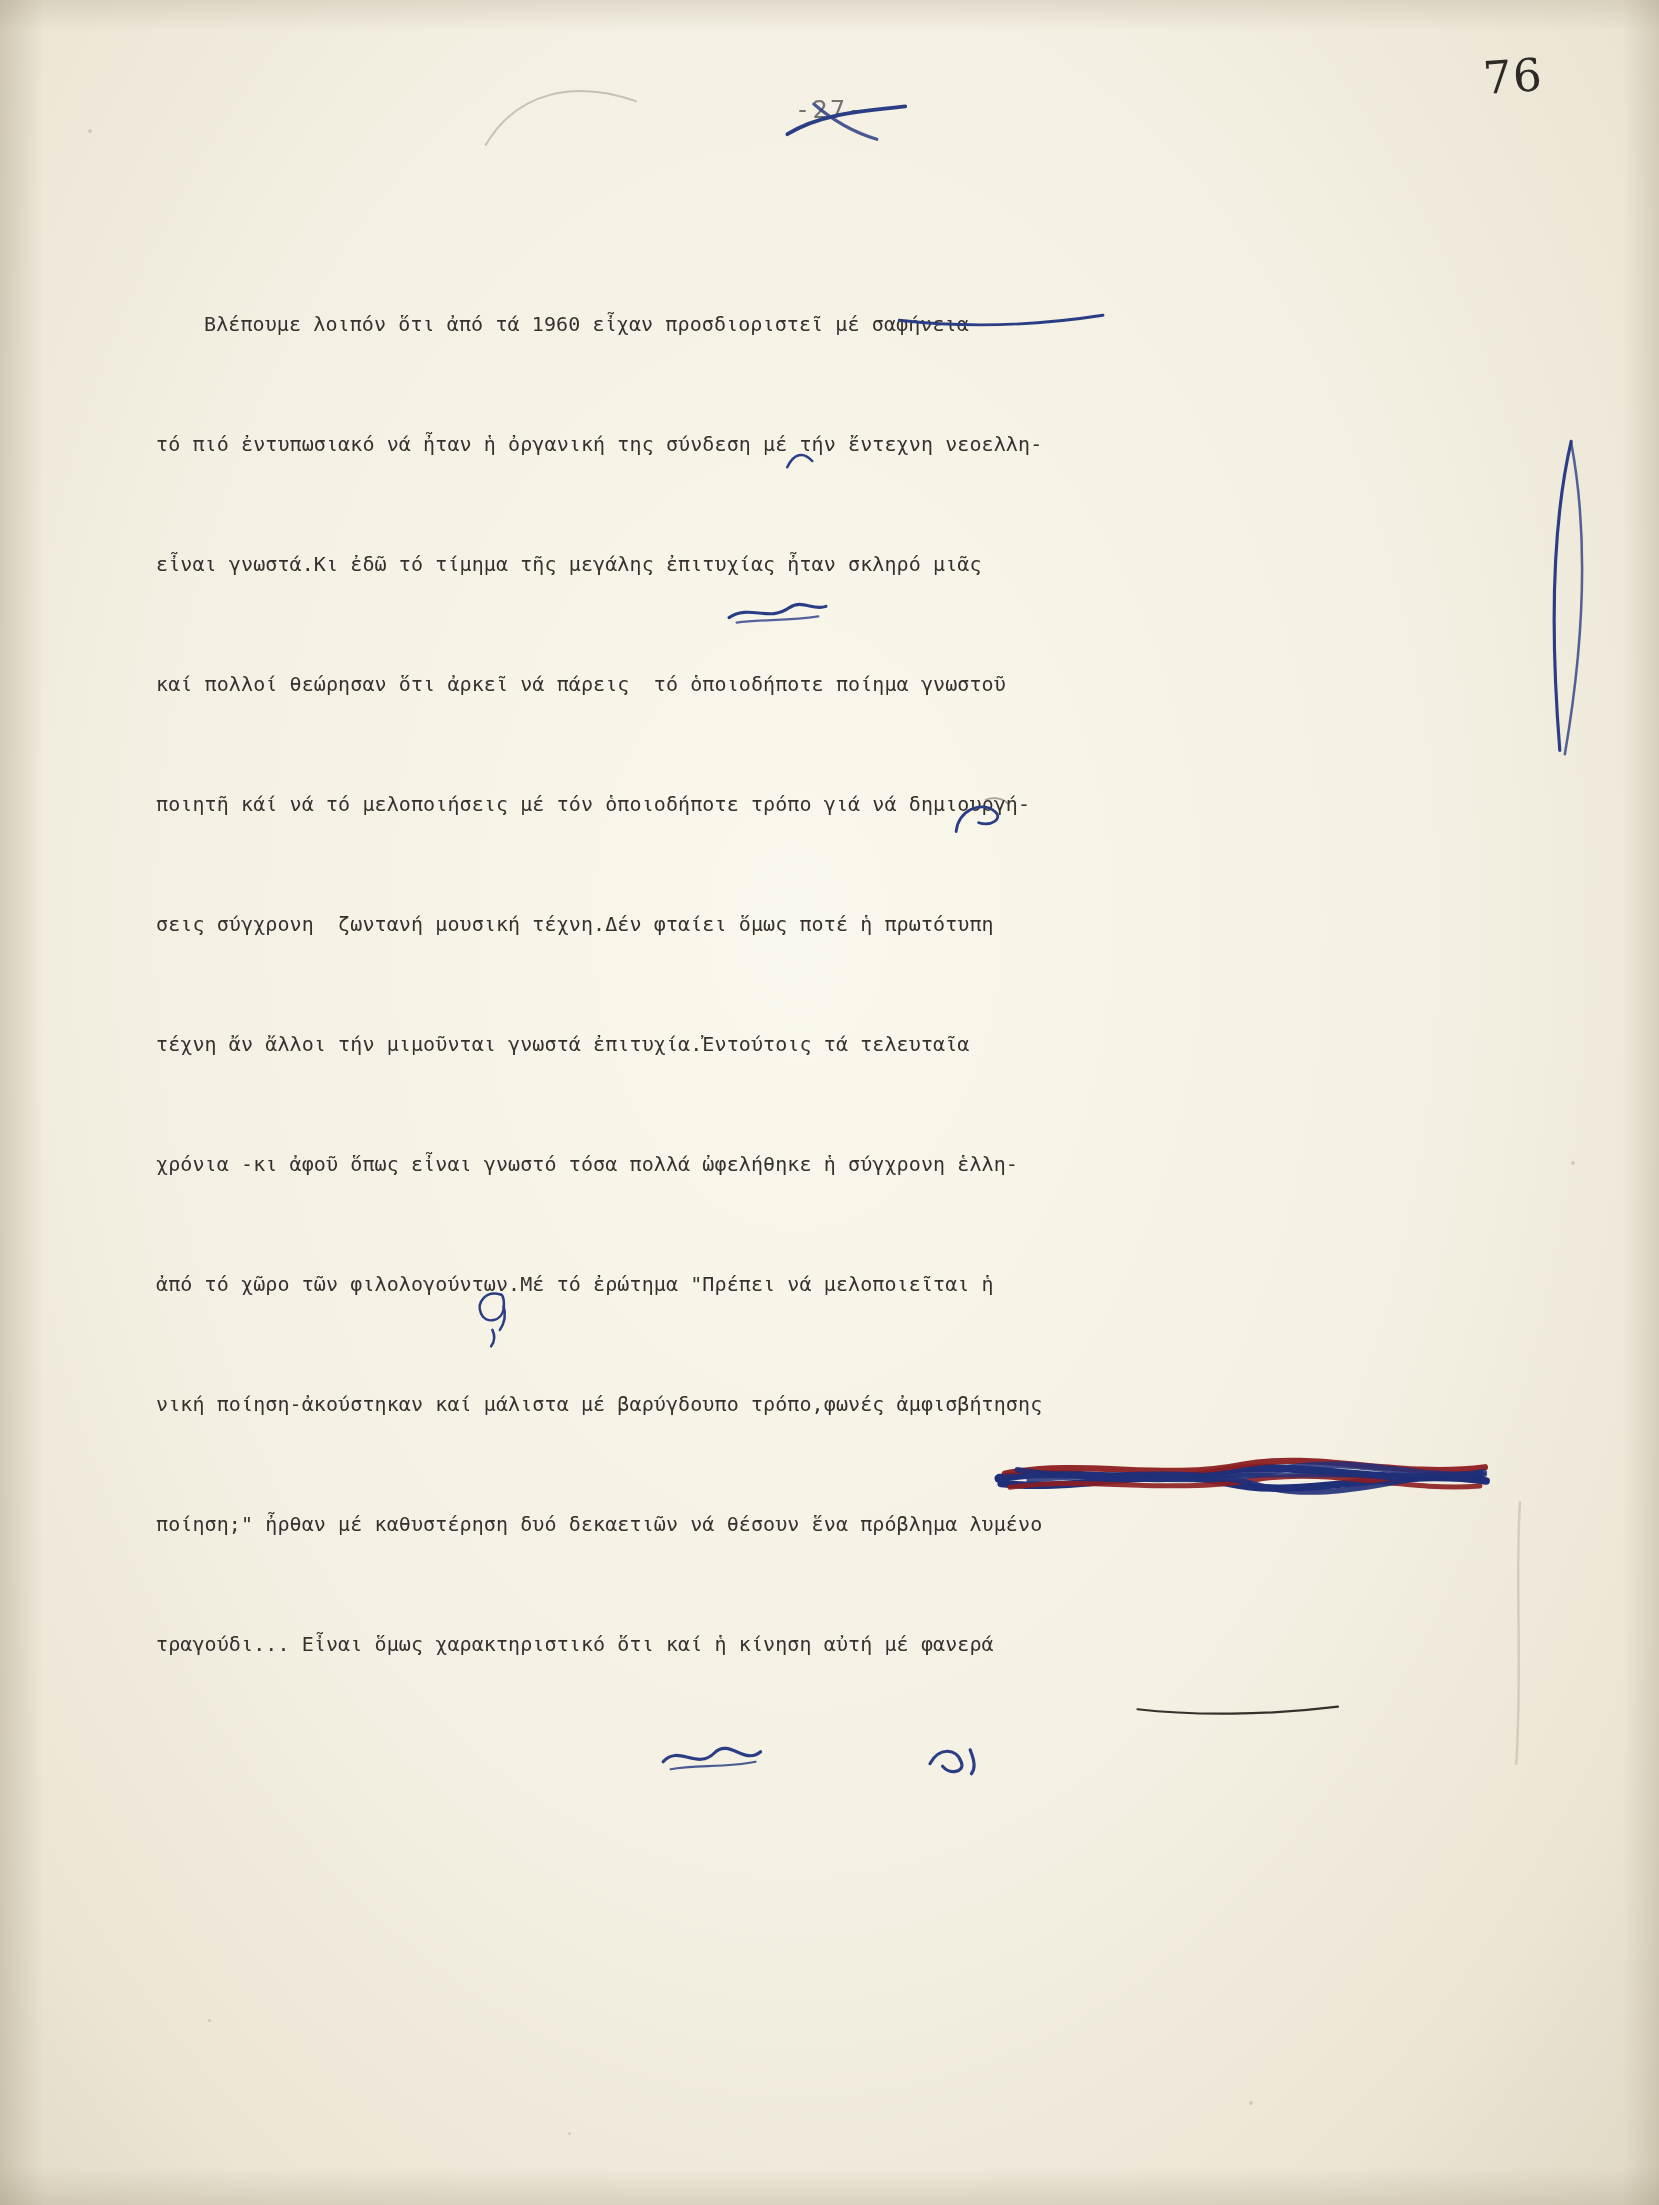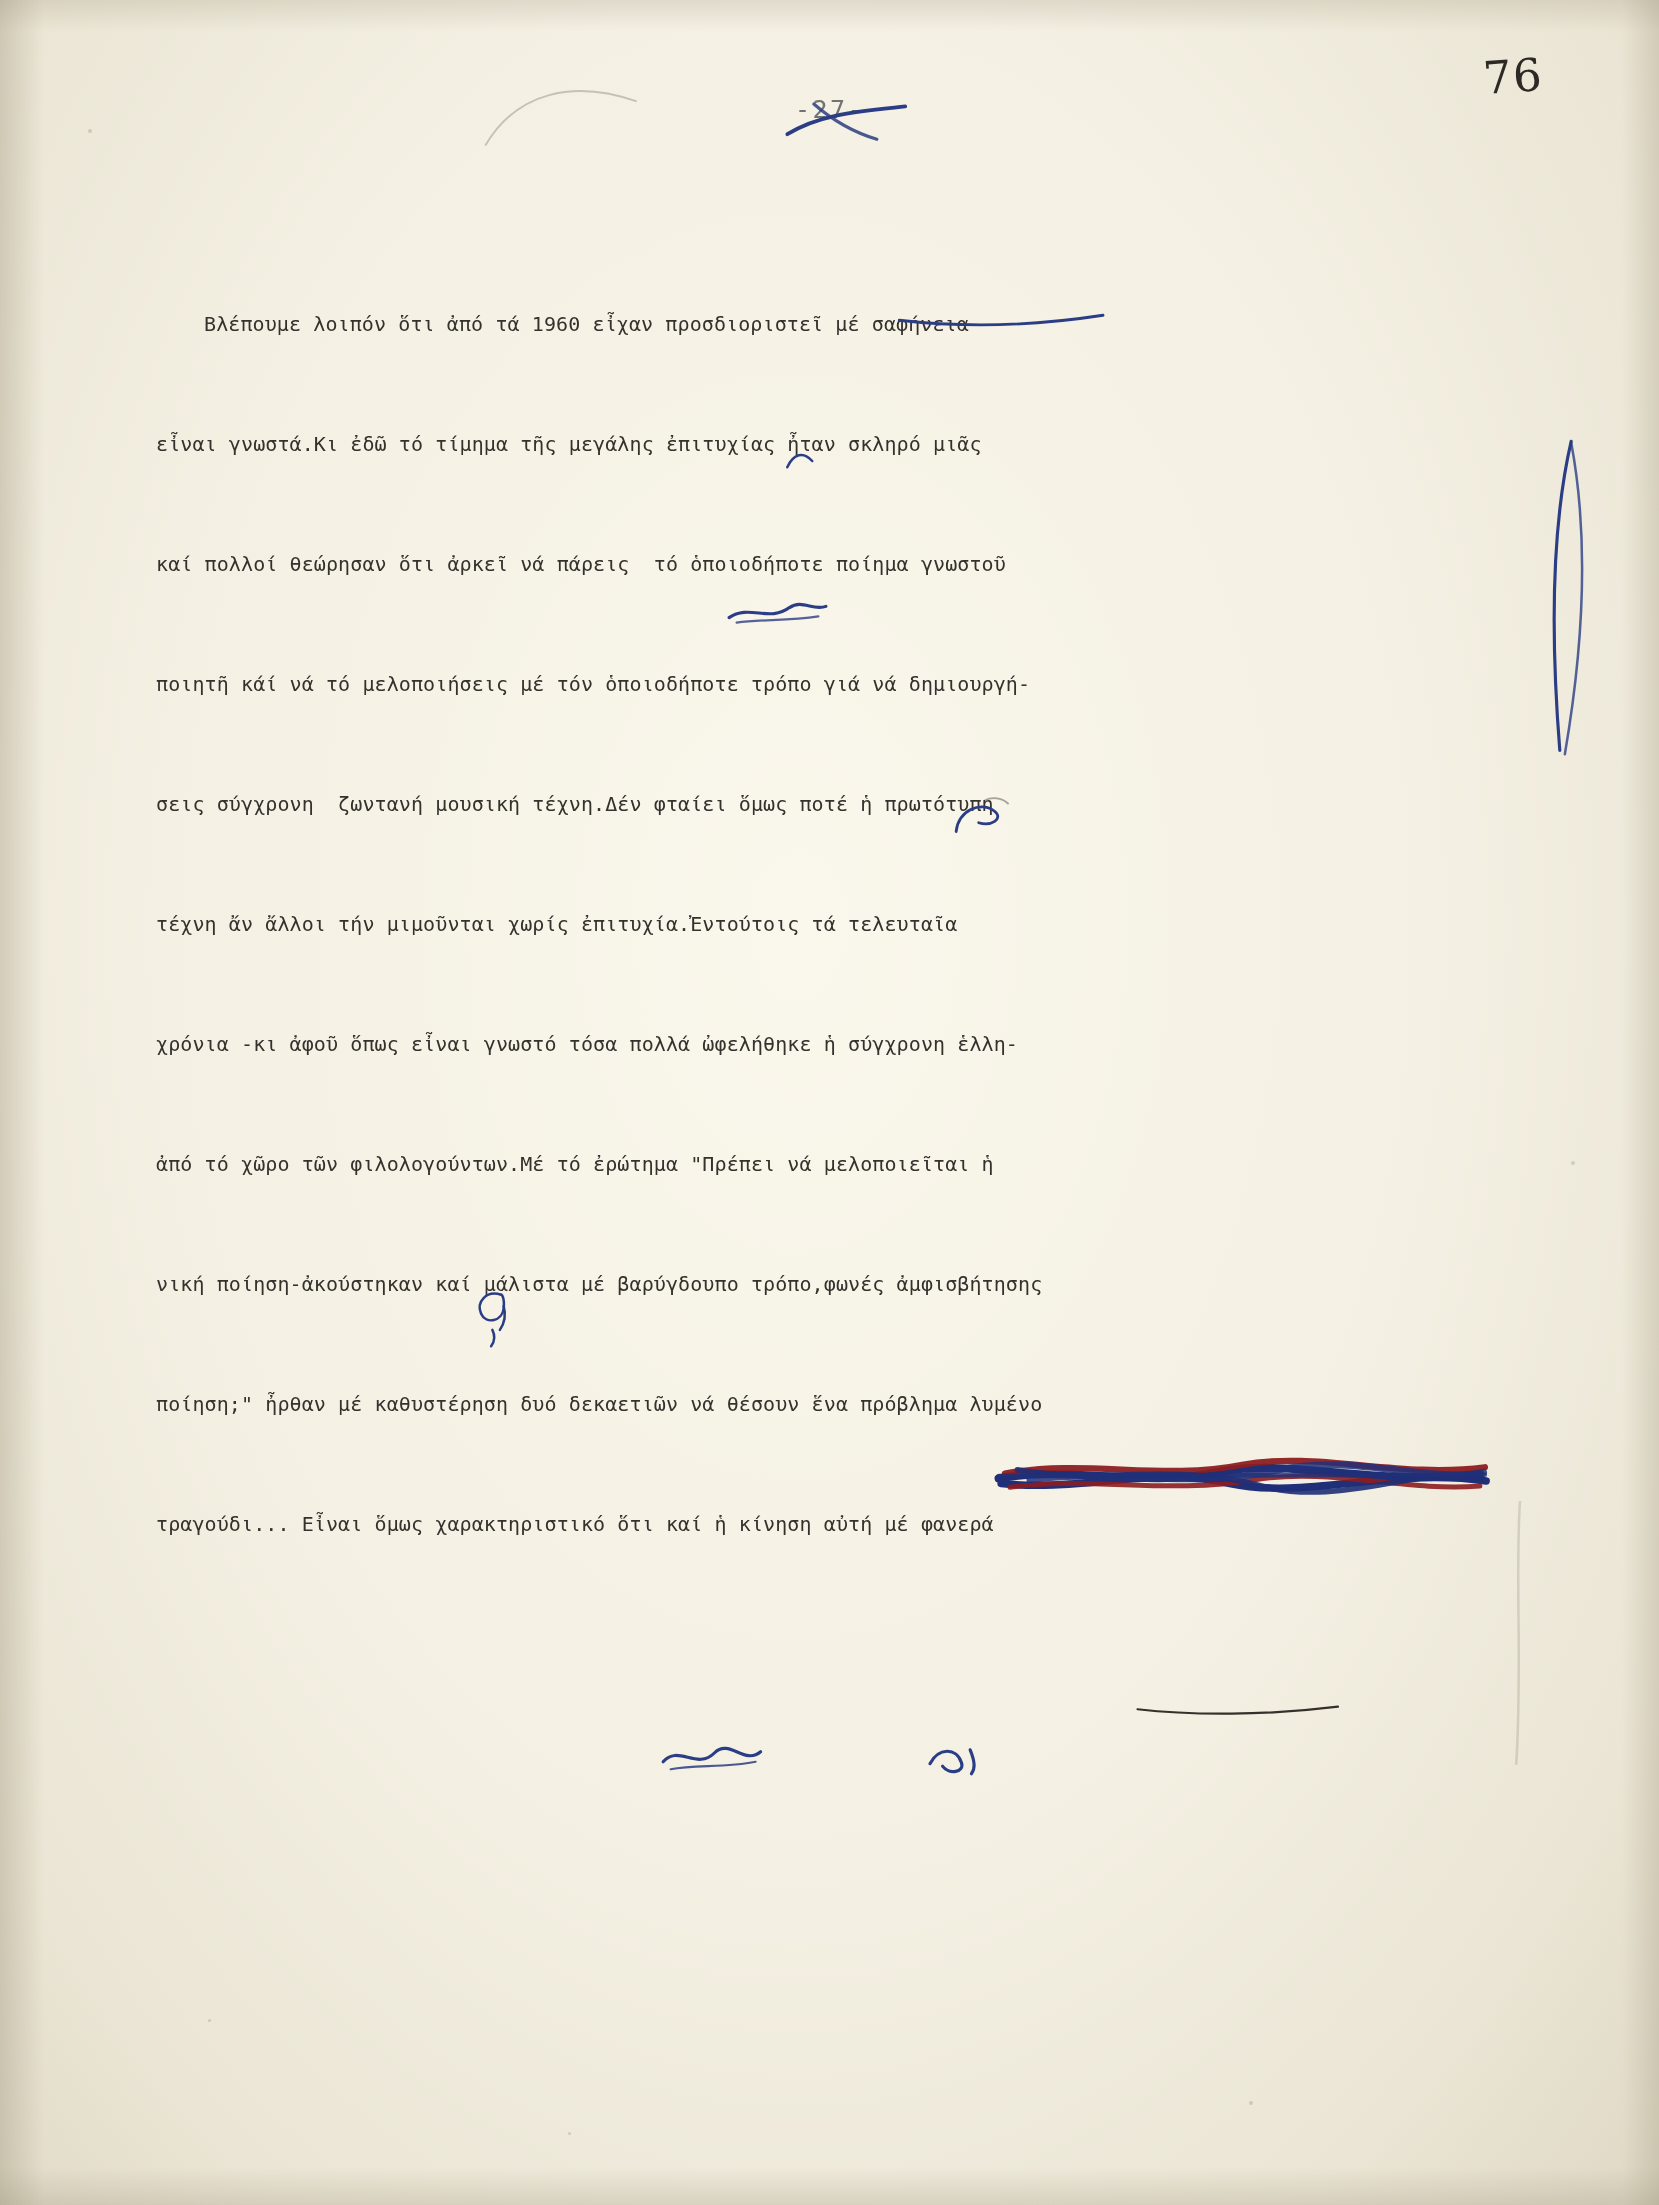--- a/index.html
+++ b/index.html
@@ -116,25 +116,26 @@
   <div class="paper-tone"></div>
 
   <div class="folio">76</div>
 
   <div class="pagenum">
     <span>-27-</span>
   </div>
 
   <div class="body-text">
     <span class="ln first">Βλέπουμε λοιπόν ὅτι ἀπό τά 1960 εἶχαν προσδιοριστεῖ μέ σαφήνεια</span>
+    <span class="ln">τό πιό ἐντυπωσιακό νά ἦταν ἡ ὀργανική της σύνδεση μέ τήν ἔντεχνη νεοελλη-</span>
     <span class="ln">εἶναι γνωστά.Κι ἐδῶ τό τίμημα τῆς μεγάλης ἐπιτυχίας ἦταν σκληρό μιᾶς</span>
     <span class="ln">καί πολλοί θεώρησαν ὅτι ἀρκεῖ νά πάρεις  τό ὁποιοδήποτε ποίημα γνωστοῦ</span>
     <span class="ln">ποιητῆ κάί νά τό μελοποιήσεις μέ τόν ὁποιοδήποτε τρόπο γιά νά δημιουργή-</span>
     <span class="ln">σεις σύγχρονη  ζωντανή μουσική τέχνη.Δέν φταίει ὅμως ποτέ ἡ πρωτότυπη</span>
-    <span class="ln">τέχνη ἄν ἄλλοι τήν μιμοῦνται χωρίς ἐπιτυχία.Ἐντούτοις τά τελευταῖα</span>
+    <span class="ln">τέχνη ἄν ἄλλοι τήν μιμοῦνται γνωστά ἐπιτυχία.Ἐντούτοις τά τελευταῖα</span>
     <span class="ln">χρόνια -κι ἀφοῦ ὅπως εἶναι γνωστό τόσα πολλά ὠφελήθηκε ἡ σύγχρονη ἑλλη-</span>
     <span class="ln">ἀπό τό χῶρο τῶν φιλολογούντων.Μέ τό ἐρώτημα "Πρέπει νά μελοποιεῖται ἡ</span>
     <span class="ln">νική ποίηση-ἀκούστηκαν καί μάλιστα μέ βαρύγδουπο τρόπο,φωνές ἀμφισβήτησης</span>
     <span class="ln">ποίηση;" ἦρθαν μέ καθυστέρηση δυό δεκαετιῶν νά θέσουν ἕνα πρόβλημα λυμένο</span>
     <span class="ln">τραγούδι... Εἶναι ὅμως χαρακτηριστικό ὅτι καί ἡ κίνηση αὐτή μέ φανερά</span>
     
     
     
     
     

